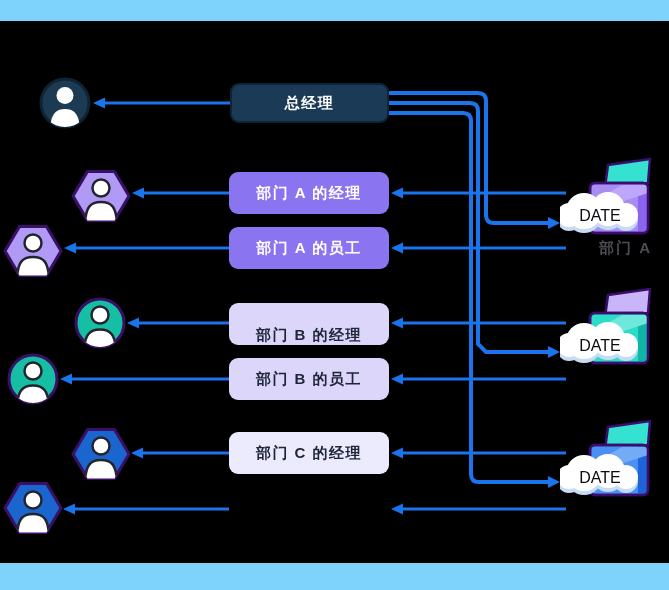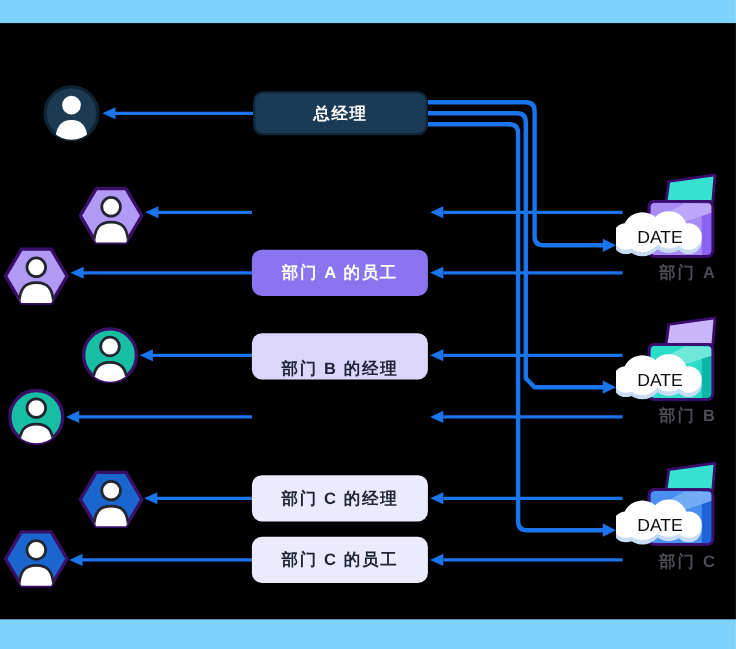--- a/index.html
+++ b/index.html
@@ -71,31 +71,34 @@
       <polygon points="127,323 139,317.5 139,328.5"></polygon>
       <polygon points="60,379 72,373.5 72,384.5"></polygon>
       <polygon points="131,453 143,447.5 143,458.5"></polygon>
       <polygon points="63,509 75,503.5 75,514.5"></polygon>
     </g>
   </svg>
 
   <div class="node gm" style="left:230px;top:83px;width:159px;height:40px;">
     <span>总经理</span>
   </div>
+  <div class="node pa" style="left:229px;top:172px;width:160px;height:42px;">
+    <span>部门 A 的经理</span>
+  </div>
   <div class="node pa" style="left:229px;top:227px;width:160px;height:42px;align-items:center;">
     <span>部门 A 的员工</span>
   </div>
   <div class="node pb" style="left:229px;top:303px;width:160px;height:42px;align-items:flex-end;">
     <span>部门 B 的经理</span>
   </div>
+  <div class="node pb" style="left:229px;top:358px;width:160px;height:42px;">
+    <span>部门 B 的员工</span>
+  </div>
   <div class="node pc" style="left:229px;top:432px;width:160px;height:42px;">
     <span>部门 C 的经理</span>
-  </div>
-  <div class="node pc" style="left:229px;top:488px;width:160px;height:42px;">
-    <span>部门 C 的员工</span>
   </div>
 
   <svg class="avatar" style="left:38px;top:76px;" width="54" height="54" viewBox="0 0 54 54">
     <defs>
         <clipPath id="cgm">
           <circle cx="27" cy="27" r="24"></circle>
         </clipPath>
       </defs>
     <circle cx="27" cy="27" r="24" fill="#1C3A52" stroke="#0E2435" stroke-width="3"></circle>
     <g clip-path="url(#cgm)">
@@ -228,21 +231,20 @@
         </g>
         <g fill="#ffffff">
           <circle cx="24" cy="54" r="18"></circle>
             <circle cx="9" cy="58" r="12"></circle>
           <circle cx="48" cy="52" r="17"></circle>
             <circle cx="66" cy="58" r="12"></circle>
         </g>
         <text class="cloud-text" x="40" y="64" text-anchor="middle">DATE</text>
       </g>
     </svg>
-    <div class="folder-label">部门 B</div>
   </div>
 
   <div class="folder" style="left:560px;top:419px;">
     <svg width="92" height="80" viewBox="0 0 92 80">
       <g stroke="#3B0D6E" stroke-width="2.5" stroke-linejoin="round">
         <polygon points="45,30 48,8 90,2 88,26" fill="#35E2D2"></polygon>
         <rect x="30" y="26" width="58" height="50" rx="5" fill="#4A90F2"></rect>
         <path d="M78,27 h5 a5,5 0 0 1 5,5 v38 a5,5 0 0 1 -5,5 h-5 z" fill="#1F63D9" stroke="none"></path>
         <polygon points="30,46 62,28 88,28 88,36 34,54" fill="#73ABF5" stroke="none"></polygon>
         <rect x="30" y="26" width="58" height="50" rx="5" fill="none"></rect>
@@ -256,15 +258,14 @@
         </g>
         <g fill="#ffffff">
           <circle cx="24" cy="54" r="18"></circle>
             <circle cx="9" cy="58" r="12"></circle>
           <circle cx="48" cy="52" r="17"></circle>
             <circle cx="66" cy="58" r="12"></circle>
         </g>
         <text class="cloud-text" x="40" y="64" text-anchor="middle">DATE</text>
       </g>
     </svg>
-    <div class="folder-label">部门 C</div>
   </div>
 </div>
 
 </body></html>

